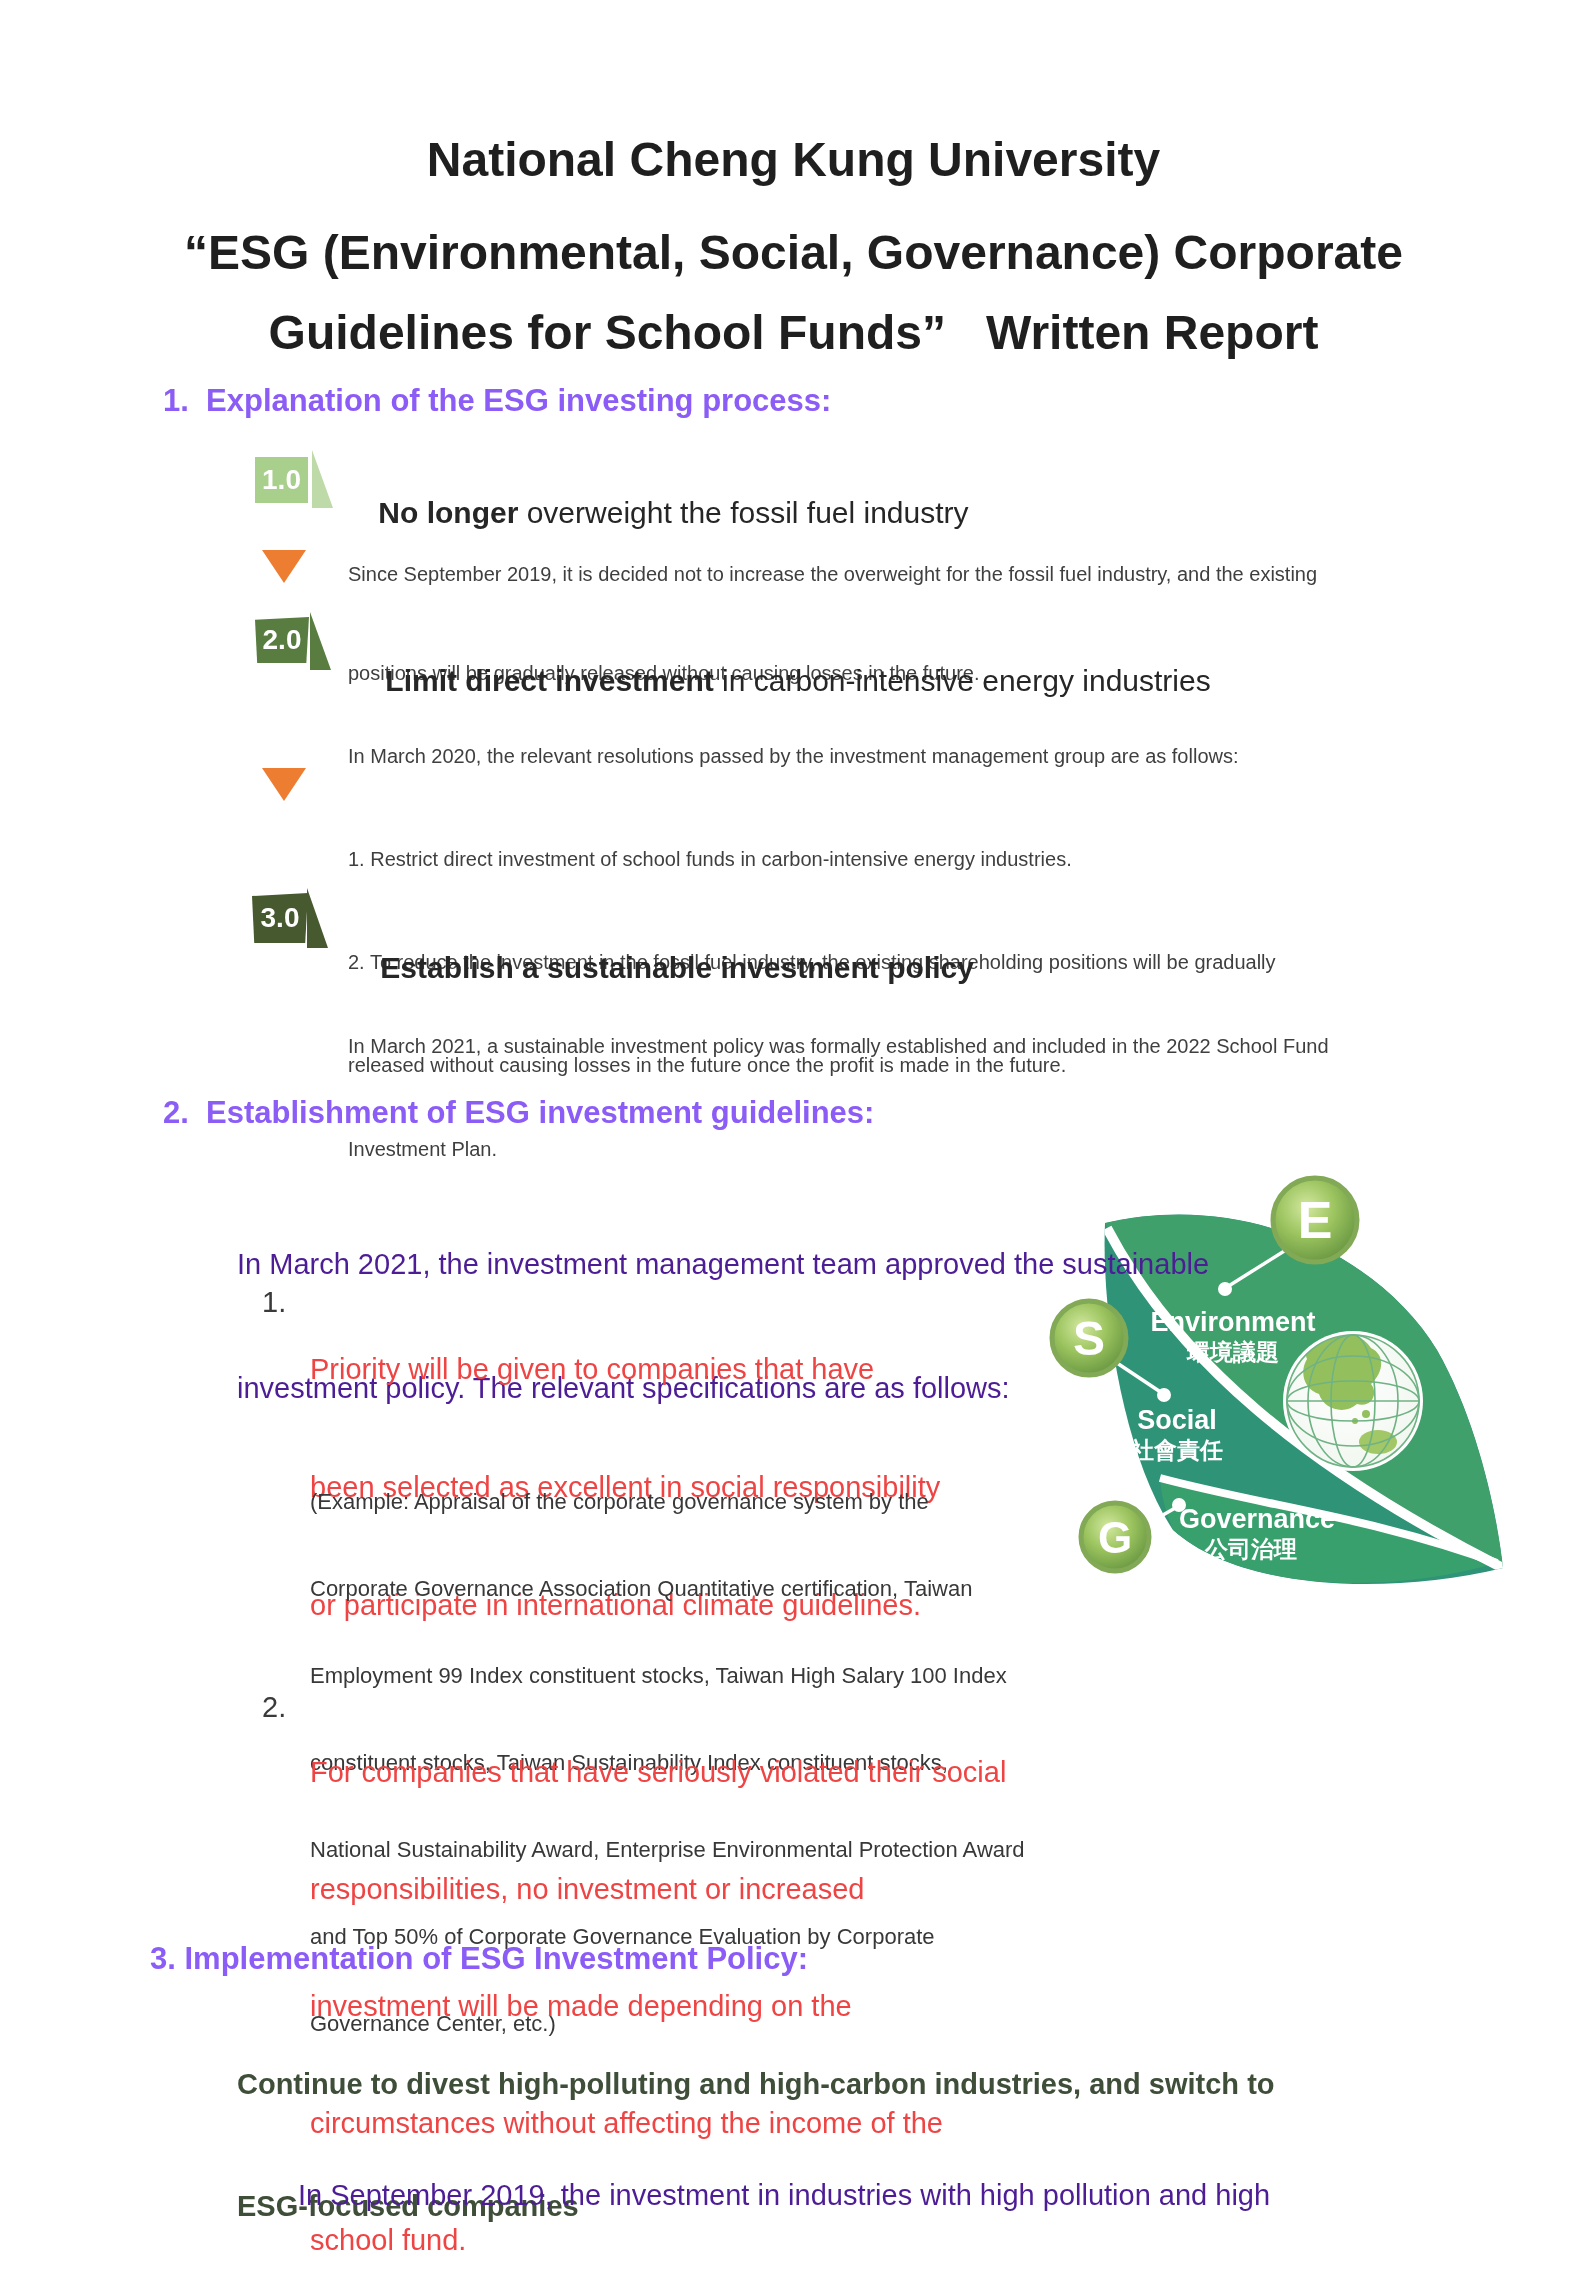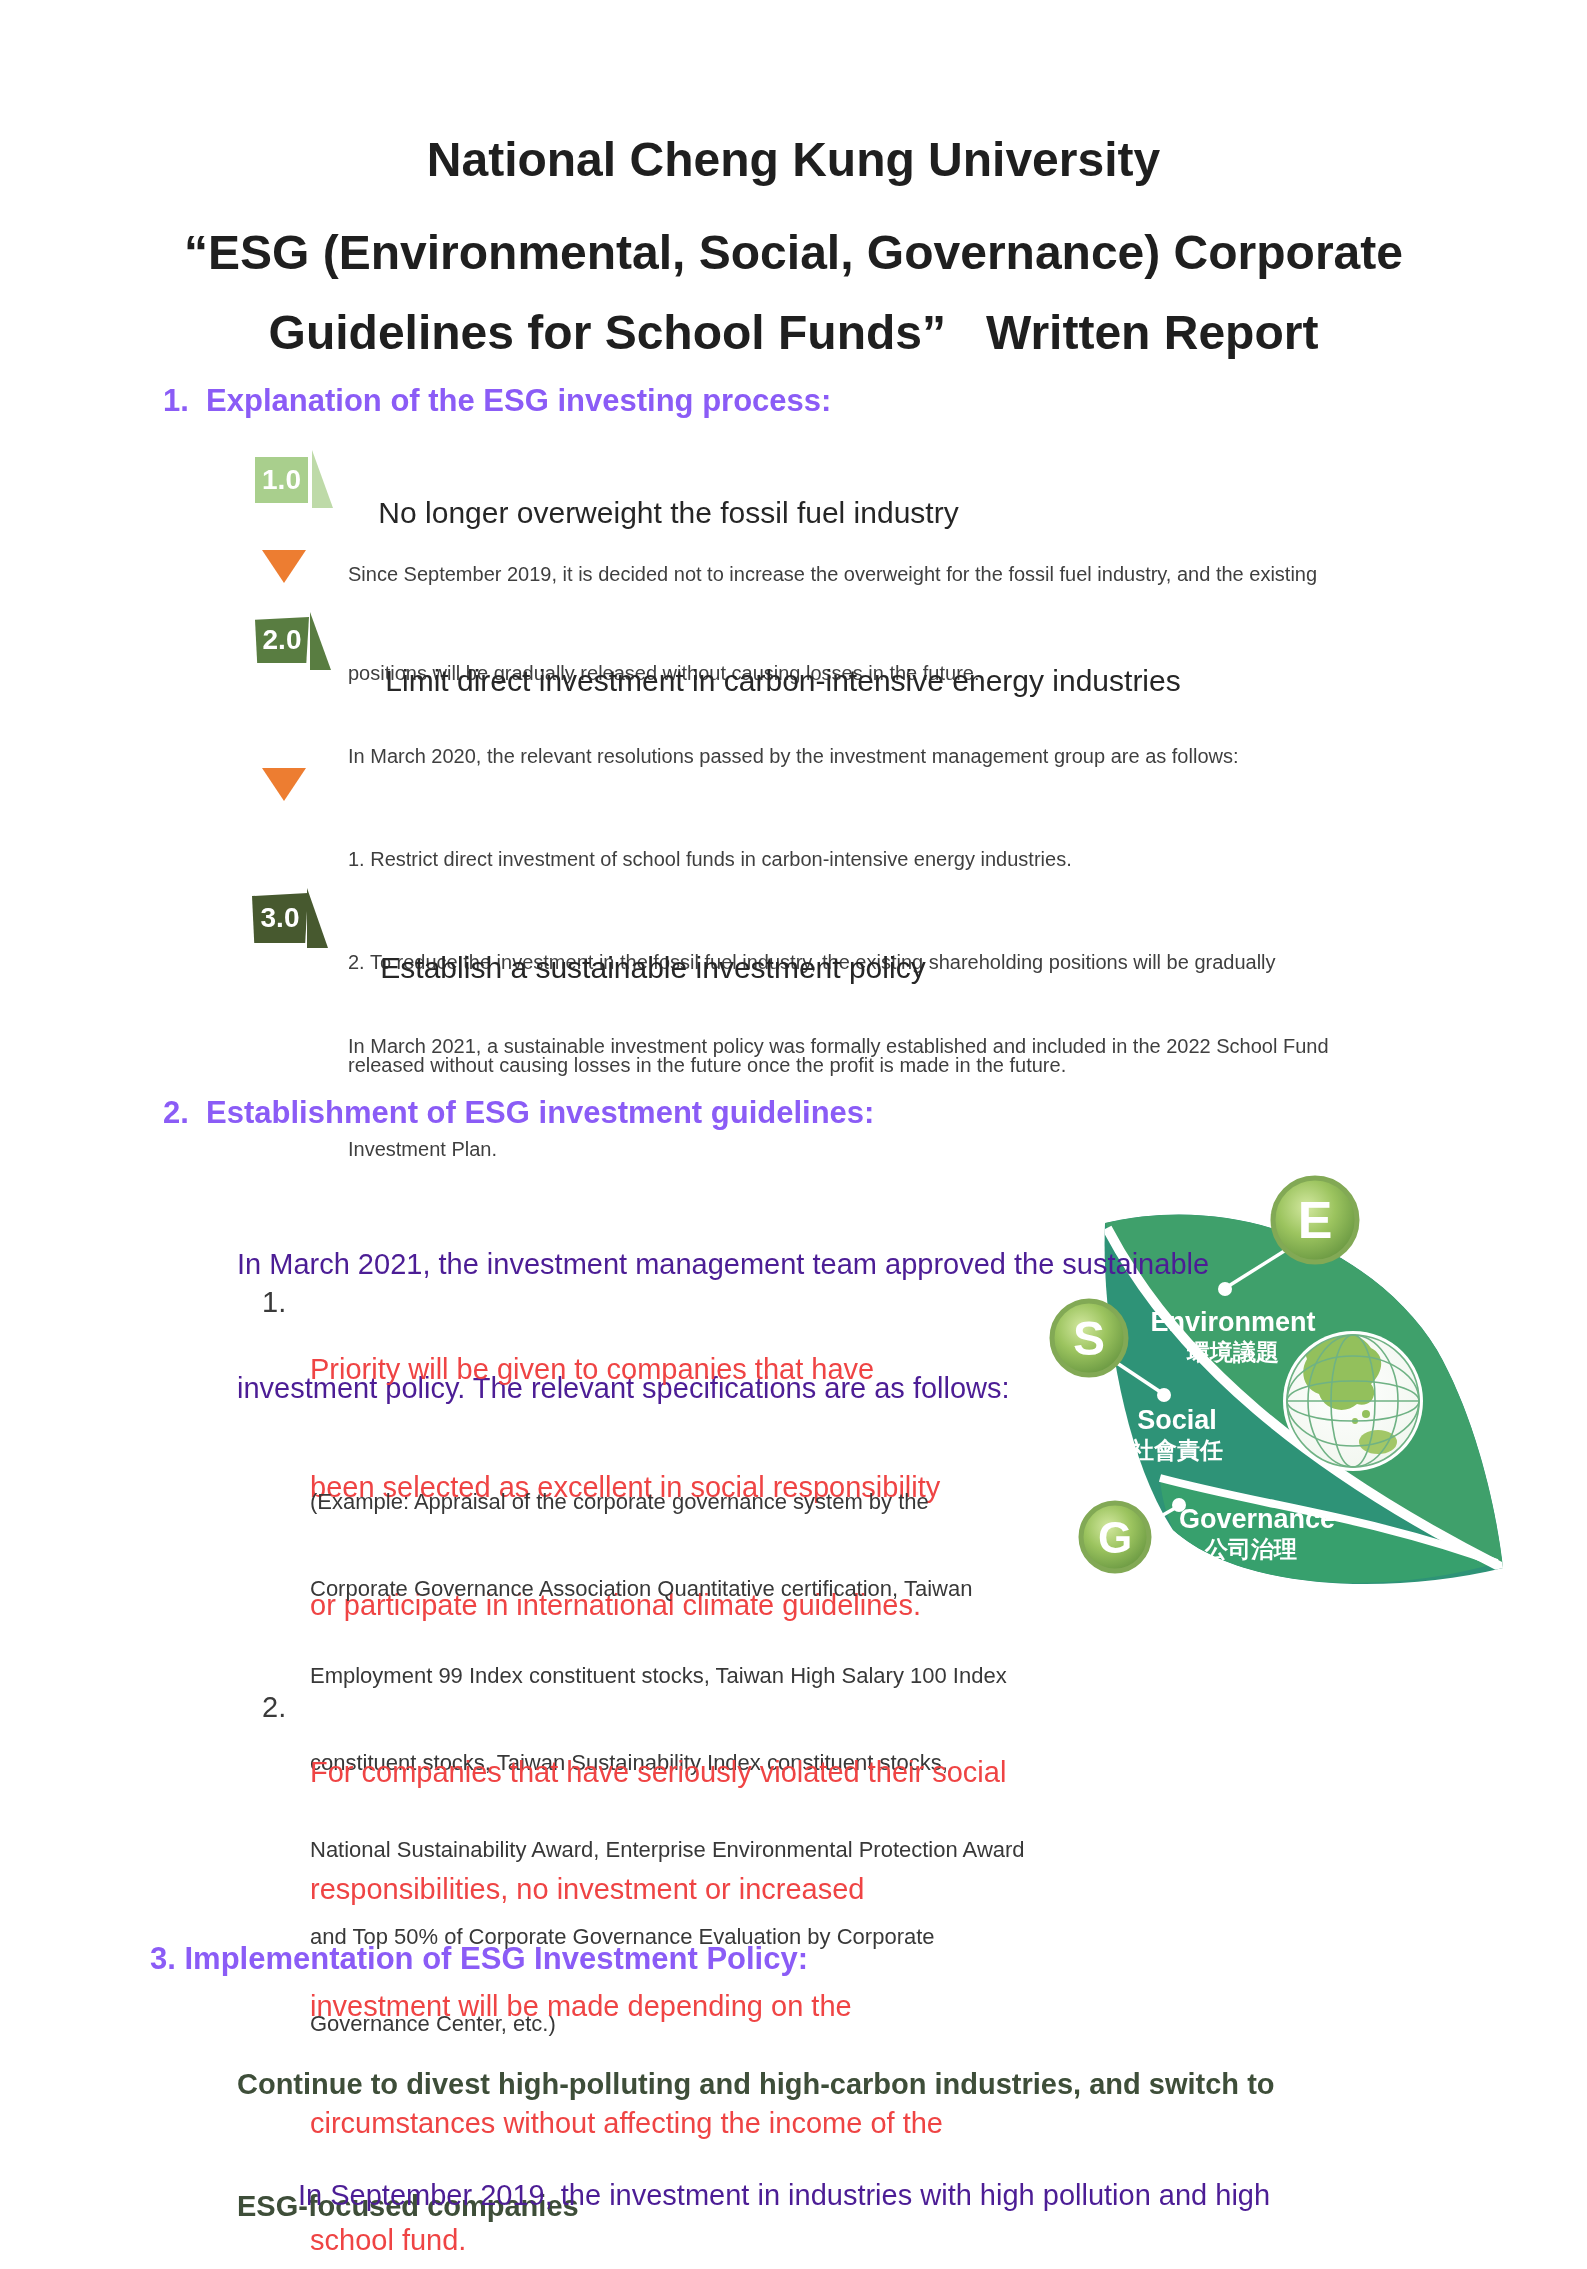--- a/index.html
+++ b/index.html
@@ -2,21 +2,21 @@
 <html><head>
 <meta charset="utf-8">
 <style>
   html,body{margin:0;padding:0;background:#ffffff;}
   .page{position:relative;width:1587px;height:2269px;background:#ffffff;
         font-family:"Liberation Sans",sans-serif;overflow:hidden;}
   .abs{position:absolute;}
   .title{width:100%;text-align:center;font-weight:bold;font-size:48px;color:#1f1f1f;white-space:pre;}
   .h-green{color:#8b5cf6;font-weight:bold;font-size:31px;white-space:pre;text-align:center;}
   .step-title{font-size:30px;color:#262626;white-space:pre;}
-  .step-title .tb{font-weight:normal;}
+  .step-title .tb{font-weight:bold;}
   .small-body{font-size:20px;color:#3f3f3f;white-space:pre;}
   .small-body div{height:53px;line-height:53px;}
   .small-body.lh57 div{height:57px;line-height:57px;}
   .big-body{font-size:29px;color:#4c1d95;white-space:pre;}
   .big-body div{height:58px;line-height:58px;}
   .list-lines{font-size:29px;color:#ef4444;white-space:pre;}
   .list-lines div{height:52px;line-height:52px;}
   .list-lines.lh51 div{height:51px;line-height:51px;}
   .list-num{font-size:29px;color:#3a3a3a;}
   .example{font-size:22px;color:#383838;white-space:pre;}

